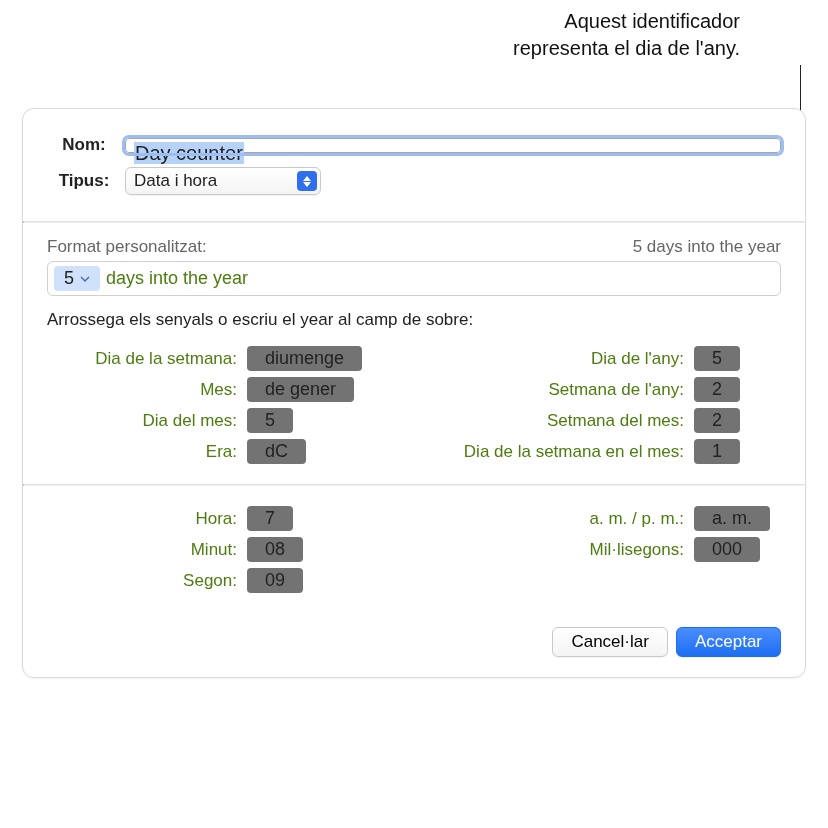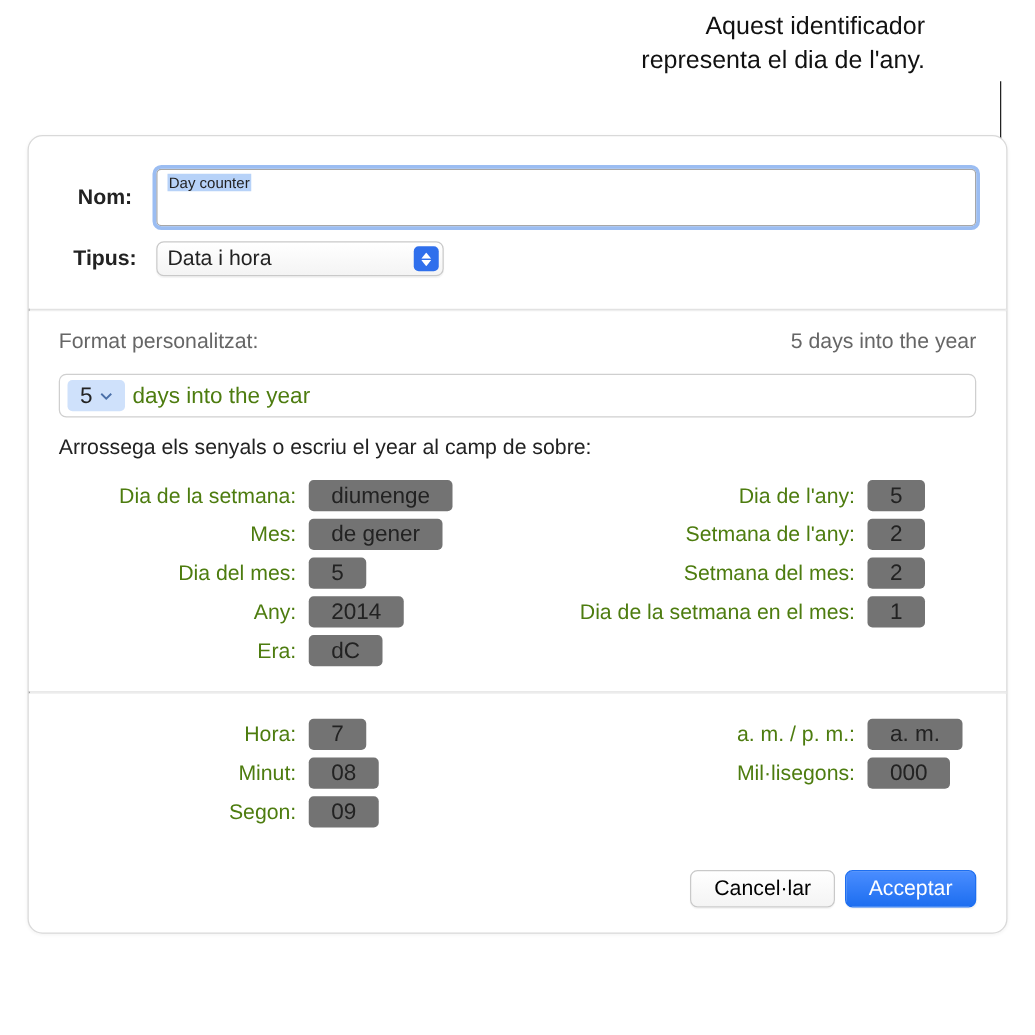--- a/index.html
+++ b/index.html
@@ -67,35 +67,35 @@
   }
   .row-label {
     width: 78px;
     text-align: center;
     font-weight: 600;
     font-size: 17px;
     padding-right: 4px;
   }
   .name-input {
     flex: 1;
-    height: 46px;
+    height: 15px;
     border: 1px solid #a7a7a7;
     border-radius: 4px;
     padding: 3px 8px;
-    font-size: 12px;
+    font-size: 20px;
     outline: 3px solid #9bbdf2;
     outline-offset: 0;
     background: #fff;
   }
   .name-input .sel {
     background: #b7d2f8;
     padding: 0 1px;
   }
   .type-select {
-    width: 230px;
+    width: 196px;
     height: 28px;
     border: 1px solid #c9c9c9;
     border-radius: 6px;
     background: linear-gradient(#fff,#f4f4f4);
     display: inline-flex;
     align-items: center;
     padding: 0 8px;
     font-size: 17px;
     position: relative;
     box-shadow: 0 1px 1px rgba(0,0,0,0.05);
@@ -115,21 +115,21 @@
     gap: 1px;
   }
   .select-arrows svg { display:block; }
 
   .fmt-header {
     display: flex;
     justify-content: space-between;
     align-items: center;
     color: #666;
     font-size: 17px;
-    margin-bottom: 16px;
+    margin-bottom: 4px;
   }
   .format-field {
     border: 1px solid #cfcfcf;
     border-radius: 6px;
     padding: 4px 6px;
     min-height: 32px;
     display: flex;
     align-items: center;
     gap: 6px;
     font-size: 18px;
@@ -276,24 +276,20 @@
           </div>
           <div class="token-row">
             <div class="lbl">Mes:</div>
             <div class="chip">de gener</div>
           </div>
           <div class="token-row">
             <div class="lbl">Dia del mes:</div>
             <div class="chip">5</div>
           </div>
           <div class="token-row">
-            <div class="lbl">Any:</div>
-            <div class="chip">2014</div>
-          </div>
-          <div class="token-row">
             <div class="lbl">Era:</div>
             <div class="chip">dC</div>
           </div>
         </div>
       <div class="token-col right" id="col-right">
           <div class="token-row">
             <div class="lbl">Dia de l'any:</div>
             <div class="chip">5</div>
           </div>
           <div class="token-row">

